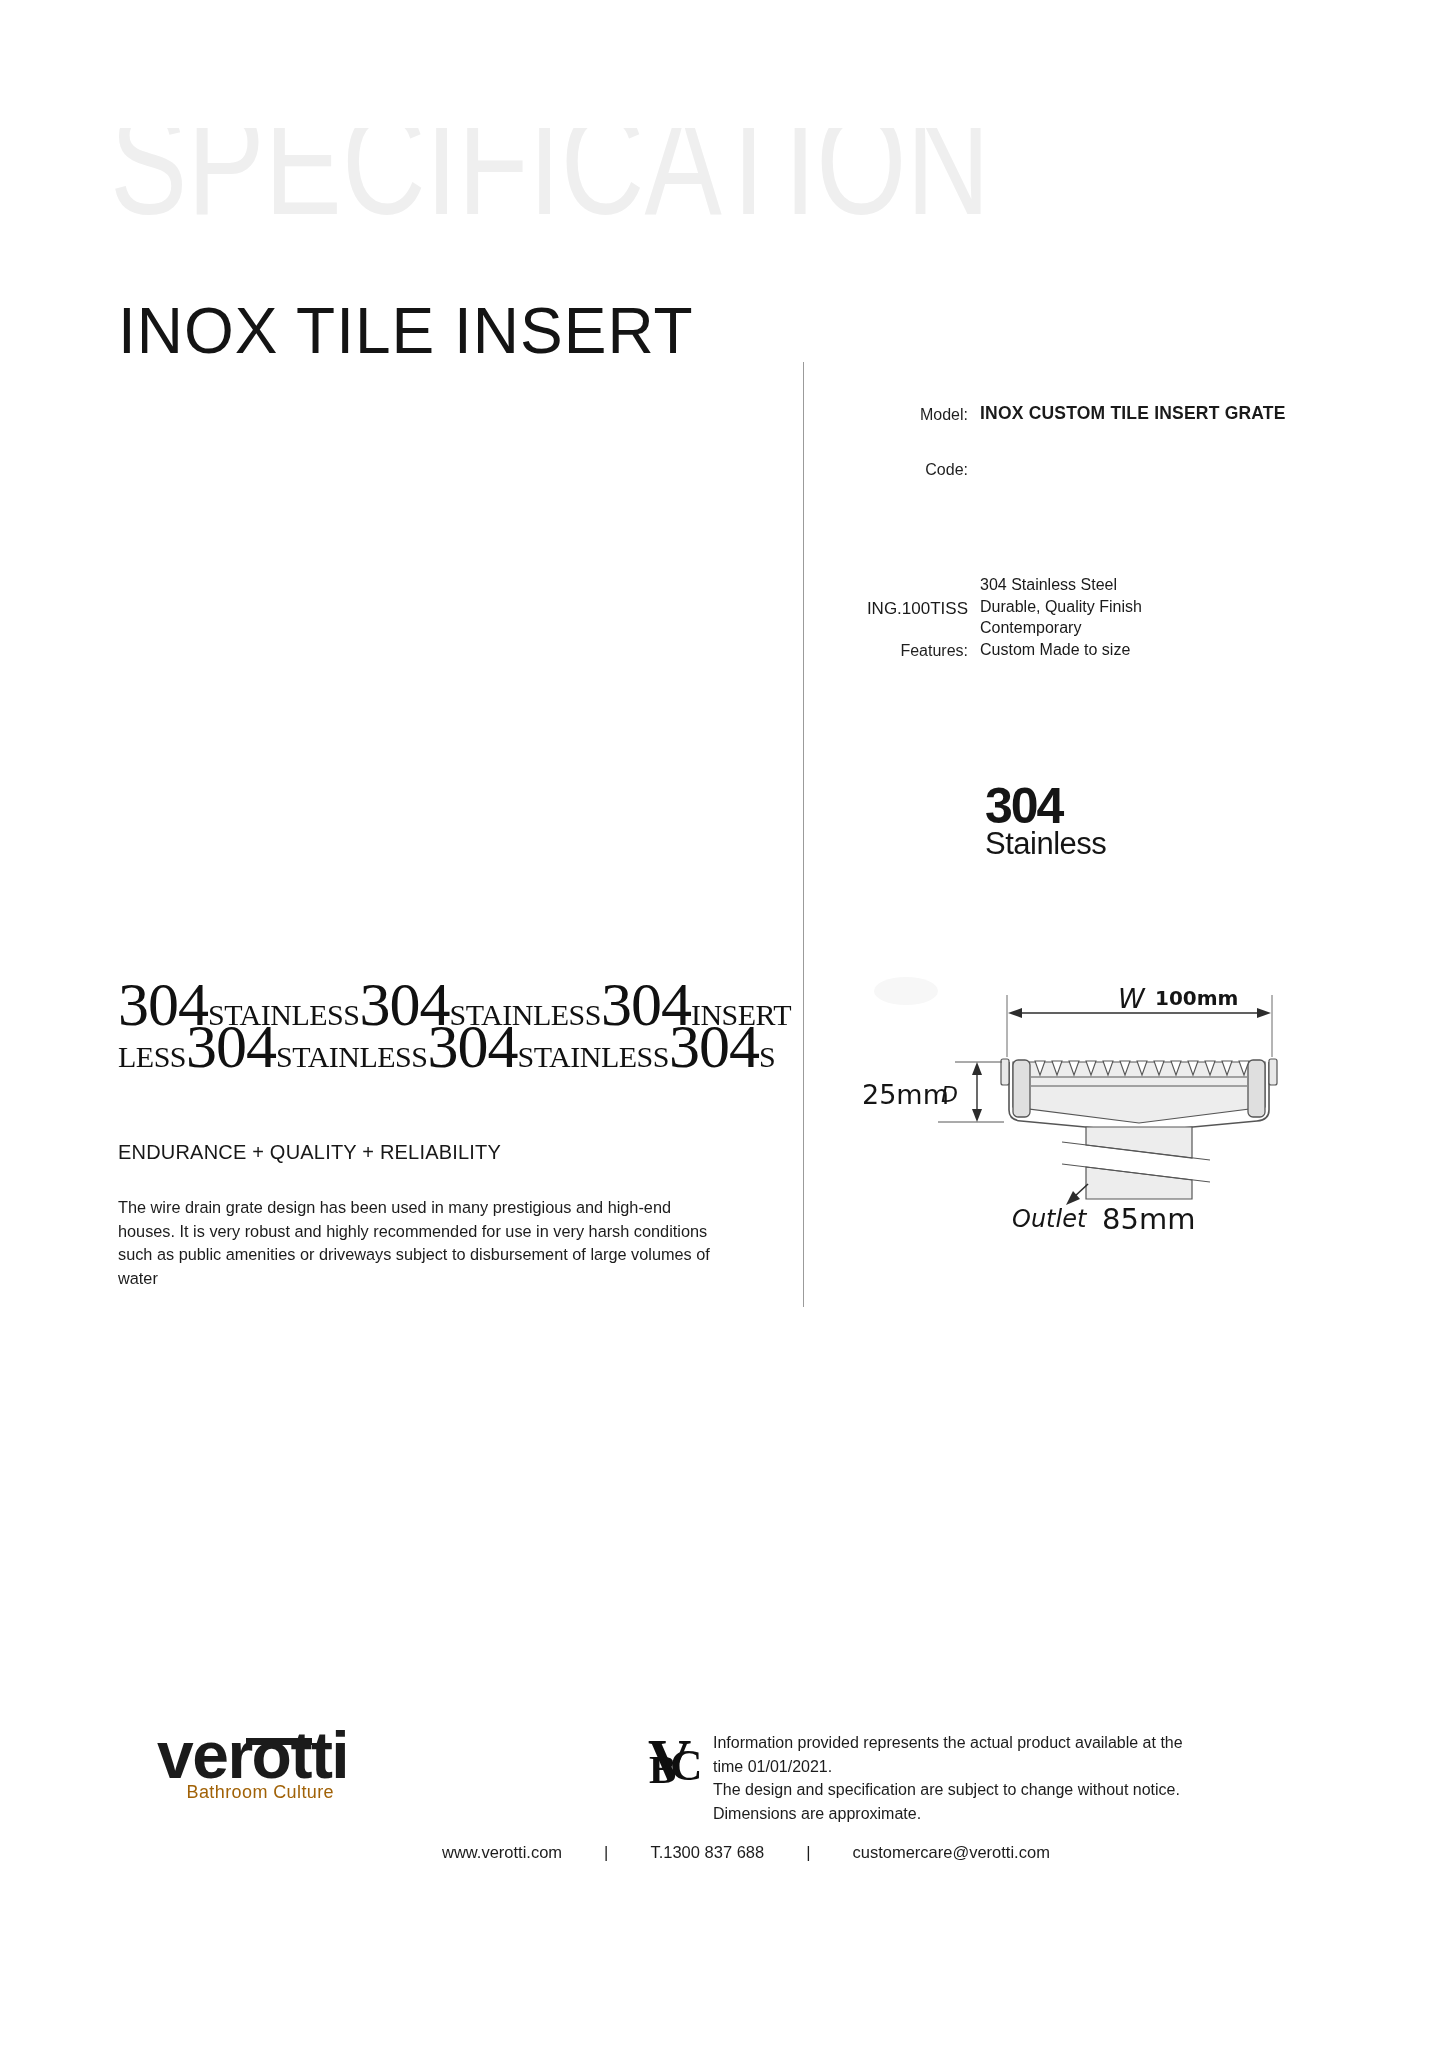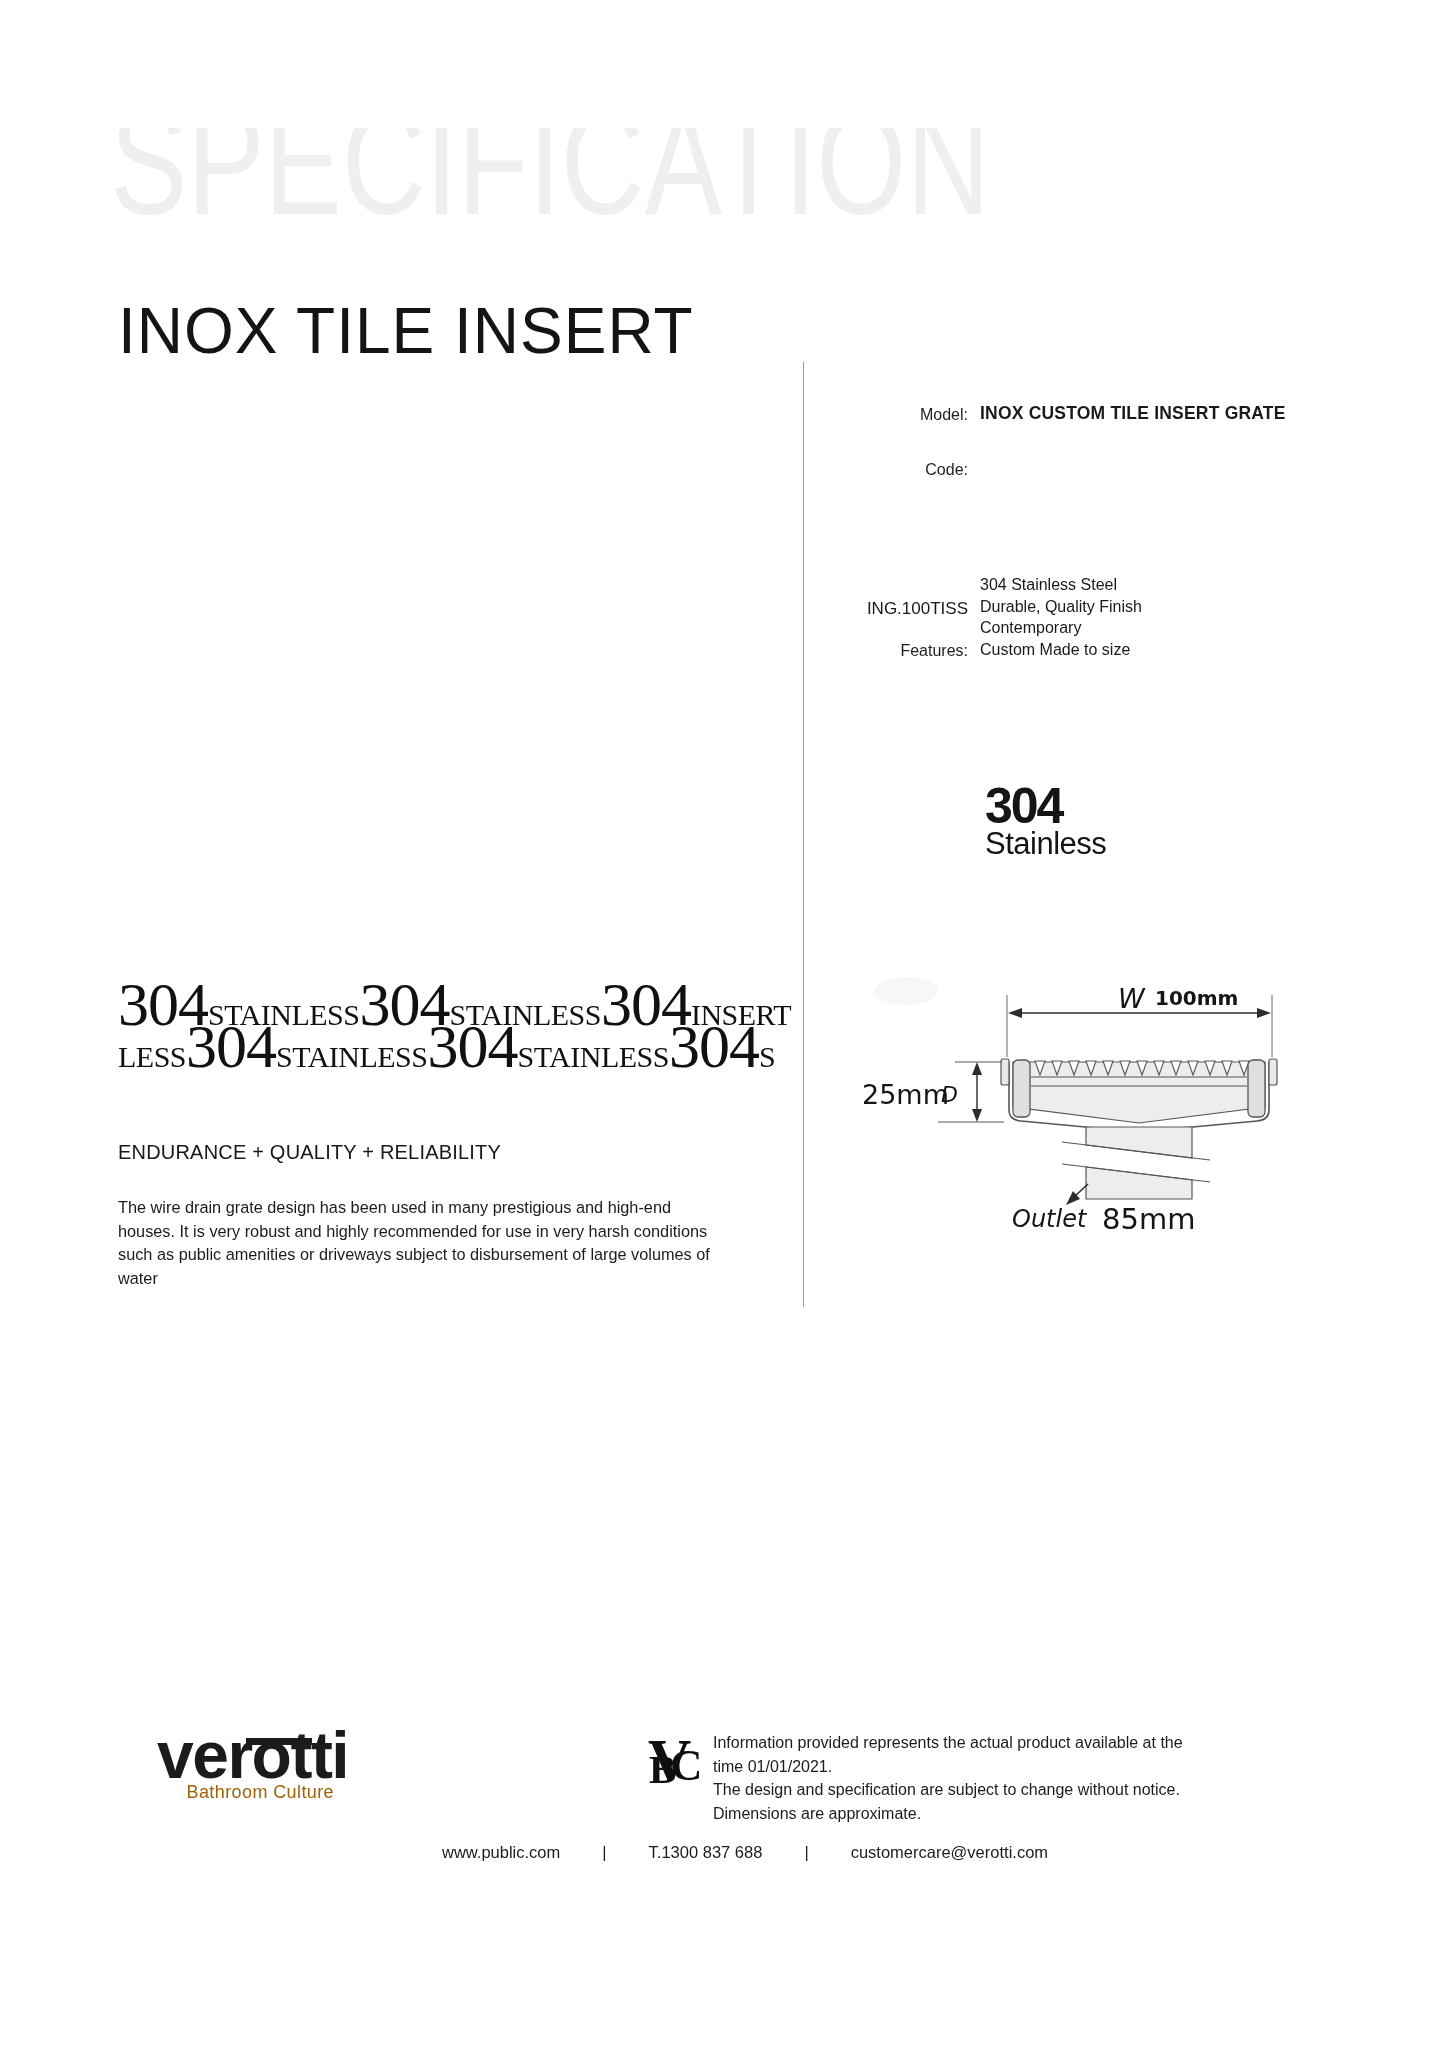--- a/index.html
+++ b/index.html
@@ -184,18 +184,18 @@
   <span id="mono-c">C</span>
 </div>
 
 <div class="abs" id="disclaimer">
     <div>Information provided represents the actual product available at the time 01/01/2021.</div>
     <div>The design and specification are subject to change without notice.</div>
     <div>Dimensions are approximate.</div>
   </div>
 
 <div class="abs" id="footer">
-  <span>www.public.com</span>
+  <span>www.verotti.com</span>
   <span>|</span>
   <span>T.1300 837 688</span>
   <span>|</span>
   <span>customercare@verotti.com</span>
 </div>
 
 </body></html>

